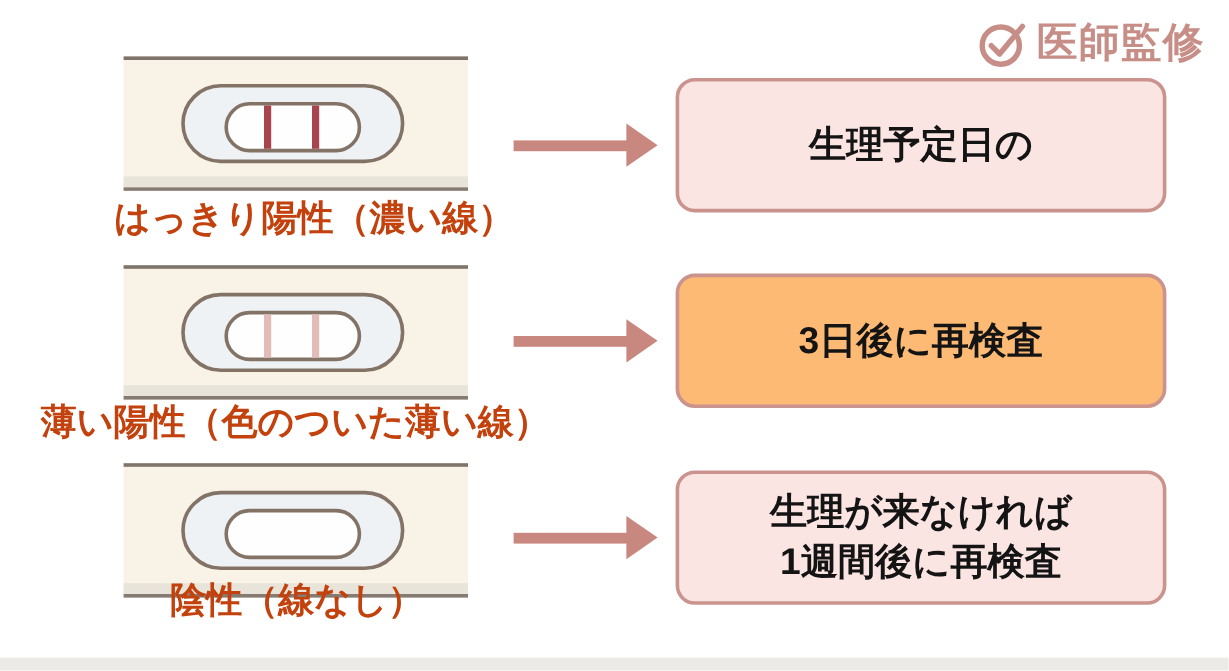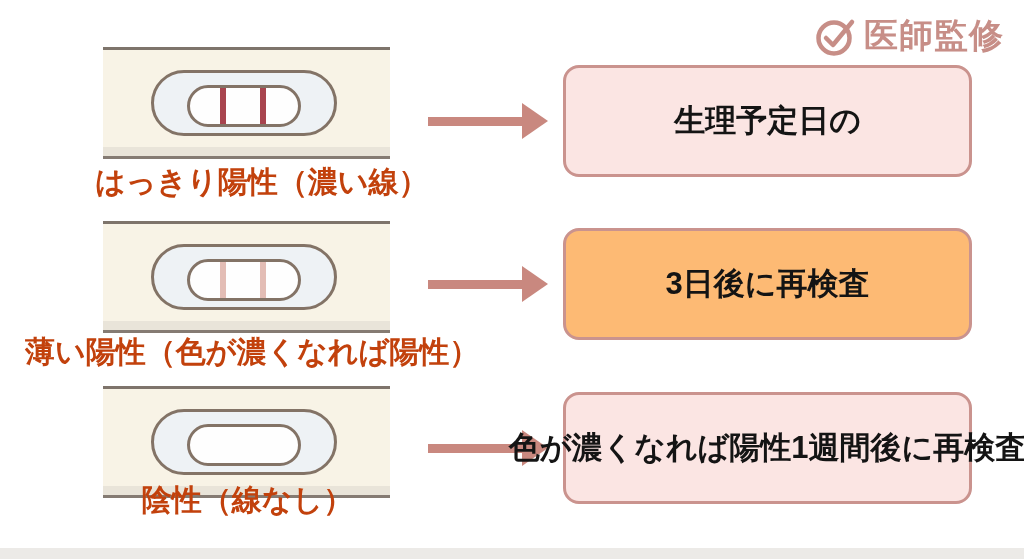--- a/index.html
+++ b/index.html
@@ -59,21 +59,21 @@
     position:absolute; right:0; top:0; width:0; height:0;
     border-top:18px solid transparent; border-bottom:18px solid transparent;
     border-left:26px solid #c9887f;
   }
 
   
   .result-box{
     position:absolute; left:563px; width:409px; height:112px;
     border:3px solid #ca938e; border-radius:16px;
     box-sizing:border-box;
-    display:flex; flex-direction:row; justify-content:center; align-items:center;
+    display:flex; flex-direction:column; justify-content:center; align-items:center;
   }
   .result-line{
     font-size:31px; font-weight:bold; color:#141414;
     line-height:1.32; white-space:nowrap; letter-spacing:0px;
   }
 
   .bottom-strip{
     position:absolute; left:0; right:0; bottom:0; height:11px;
     background:#eceae7;
   }
@@ -113,21 +113,21 @@
 
   <div class="stick" style="top:221px;">
     <div class="win-outer">
       <div class="win-inner">
         <div class="test-line pos1" style="background: rgb(227, 189, 181);"></div>
         <div class="test-line pos2" style="background: rgb(227, 189, 181);"></div>
       </div>
     </div>
     <div class="stick-band"></div>
   </div>
-  <div class="test-label" style="left:25px; top:332px; width:442px;">薄い陽性（色が濃くなれば陽性）</div>
+  <div class="test-label" style="left:25px; top:332px; width:442px;">薄い陽性（色のついた薄い線）</div>
 
   <div class="arrow" style="top:266px;">
     <div class="arrow-shaft" style="background: rgb(201, 136, 127);"></div>
     <div class="arrow-head" style="border-left-color: rgb(201, 136, 127);"></div>
   </div>
 
   <div class="result-box" style="top: 228px; background-color: #fdba74; border-color: rgb(202, 147, 142);">
     <div class="result-line">3日後に再検査</div>
   </div>
 
@@ -138,18 +138,18 @@
     <div class="stick-band"></div>
   </div>
   <div class="test-label" style="left:95px; top:480px; width:305px;">陰性（線なし）</div>
 
   <div class="arrow" style="top:430px;">
     <div class="arrow-shaft" style="background: rgb(201, 136, 127);"></div>
     <div class="arrow-head" style="border-left-color: rgb(201, 136, 127);"></div>
   </div>
 
   <div class="result-box" style="top: 392px; background-color: rgb(251, 229, 227); border-color: rgb(202, 147, 142);">
-    <div class="result-line">色が濃くなれば陽性</div>
+    <div class="result-line">生理が来なければ</div>
     <div class="result-line">1週間後に再検査</div>
   </div>
 
   <div class="bottom-strip"></div>
 </div>
 
 </body></html>

